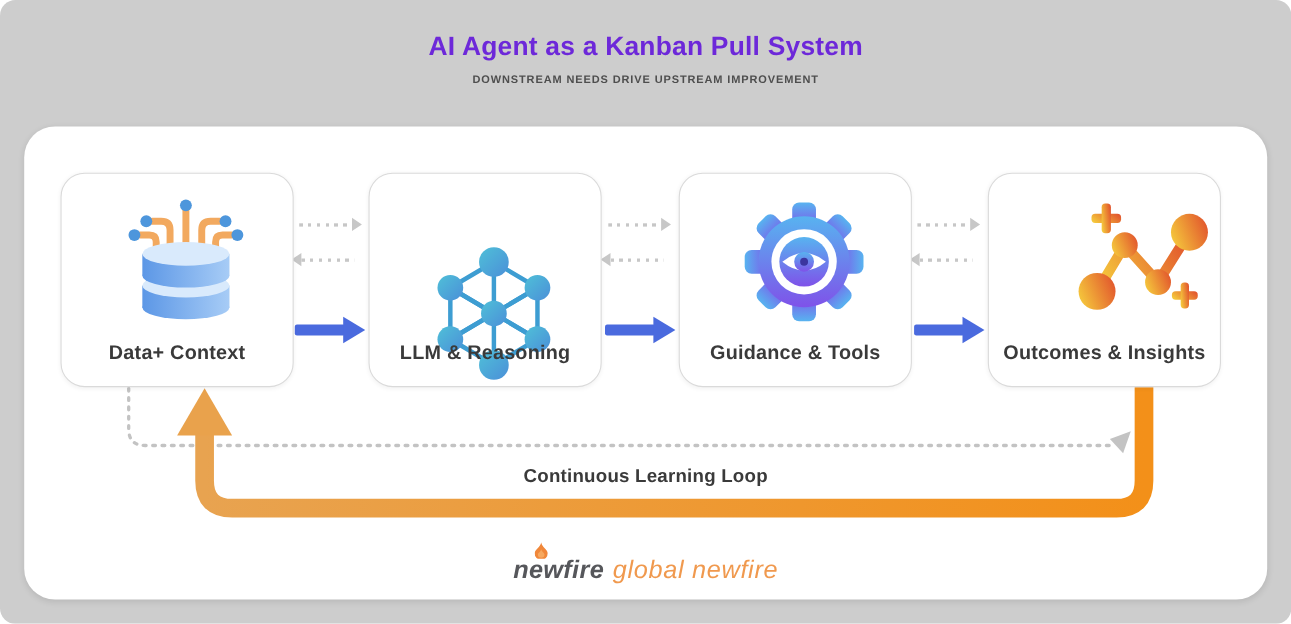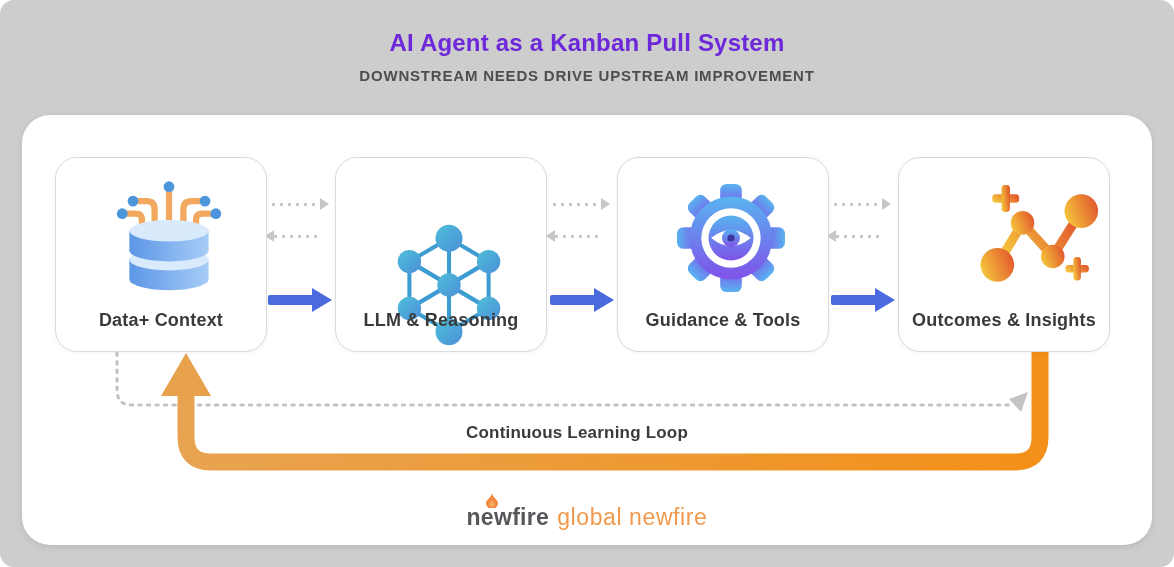--- a/index.html
+++ b/index.html
@@ -8,21 +8,21 @@
     position:relative; width:1174px; height:567px;
     background:#cdcdcd; border-radius:14px; overflow:hidden;
   }
   .title {
     position:absolute; top:29px; left:0; width:100%;
     text-align:center; font-size:24px; font-weight:bold; color:#6d28d9;
     letter-spacing:0.2px;
   }
   .subtitle {
     position:absolute; top:67px; left:0; width:100%;
-    text-align:center; font-size:15px; font-weight:bold; color:#4e4e4e;
+    text-align:center; font-size:10px; font-weight:bold; color:#4e4e4e;
     letter-spacing:0.8px;
   }
   .card {
     position:absolute; left:22px; top:115px; width:1130px; height:430px;
     background:#ffffff; border-radius:28px;
     box-shadow:0 2px 6px rgba(0,0,0,0.10);
   }
   .stage-box {
     position:absolute; top:157px; width:212px; height:195px;
     background:#ffffff; border:1.5px solid #dadada; border-radius:22px;
@@ -49,28 +49,29 @@
   .dot-line { position:absolute; width:48px; height:3px; z-index:2;
     background:repeating-linear-gradient(90deg,#c7c7c7 0 3px,transparent 3px 8px); }
   .dot-line.arrow-r::after { content:''; position:absolute; right:-9px; top:-5px; width:0; height:0;
     border-left:9px solid #c7c7c7; border-top:6px solid transparent; border-bottom:6px solid transparent; }
   .dot-line.arrow-l::before { content:''; position:absolute; left:-9px; top:-5px; width:0; height:0;
     border-right:9px solid #c7c7c7; border-top:6px solid transparent; border-bottom:6px solid transparent; }
 
   .overlay-svg { position:absolute; left:0; top:0; width:1174px; height:567px; z-index:1; pointer-events:none; }
 
   .loop-label {
-    position:absolute; top:423px; left:12px; width:1130px;
+    position:absolute; top:423px; left:22px; width:1130px;
     text-align:center; font-size:17px; font-weight:bold; color:#3a3a3a;
     z-index:4; letter-spacing:0.2px;
   }
   .logo {
     position:absolute; top:504px; left:0; width:100%;
     display:flex; justify-content:center; align-items:flex-end; gap:8px;
     z-index:4;
+    font-style:italic;
   }
   .logo-primary { position:relative; font-size:23px; font-weight:bold; color:#56575b; letter-spacing:0.3px; }
   .logo-flame { position:absolute; left:19px; top:-11px; }
   .logo-secondary { font-size:23px; font-weight:normal; color:#f0994e; letter-spacing:0.6px; }
 </style>
 </head>
 <body>
 
 <div class="canvas">
 

